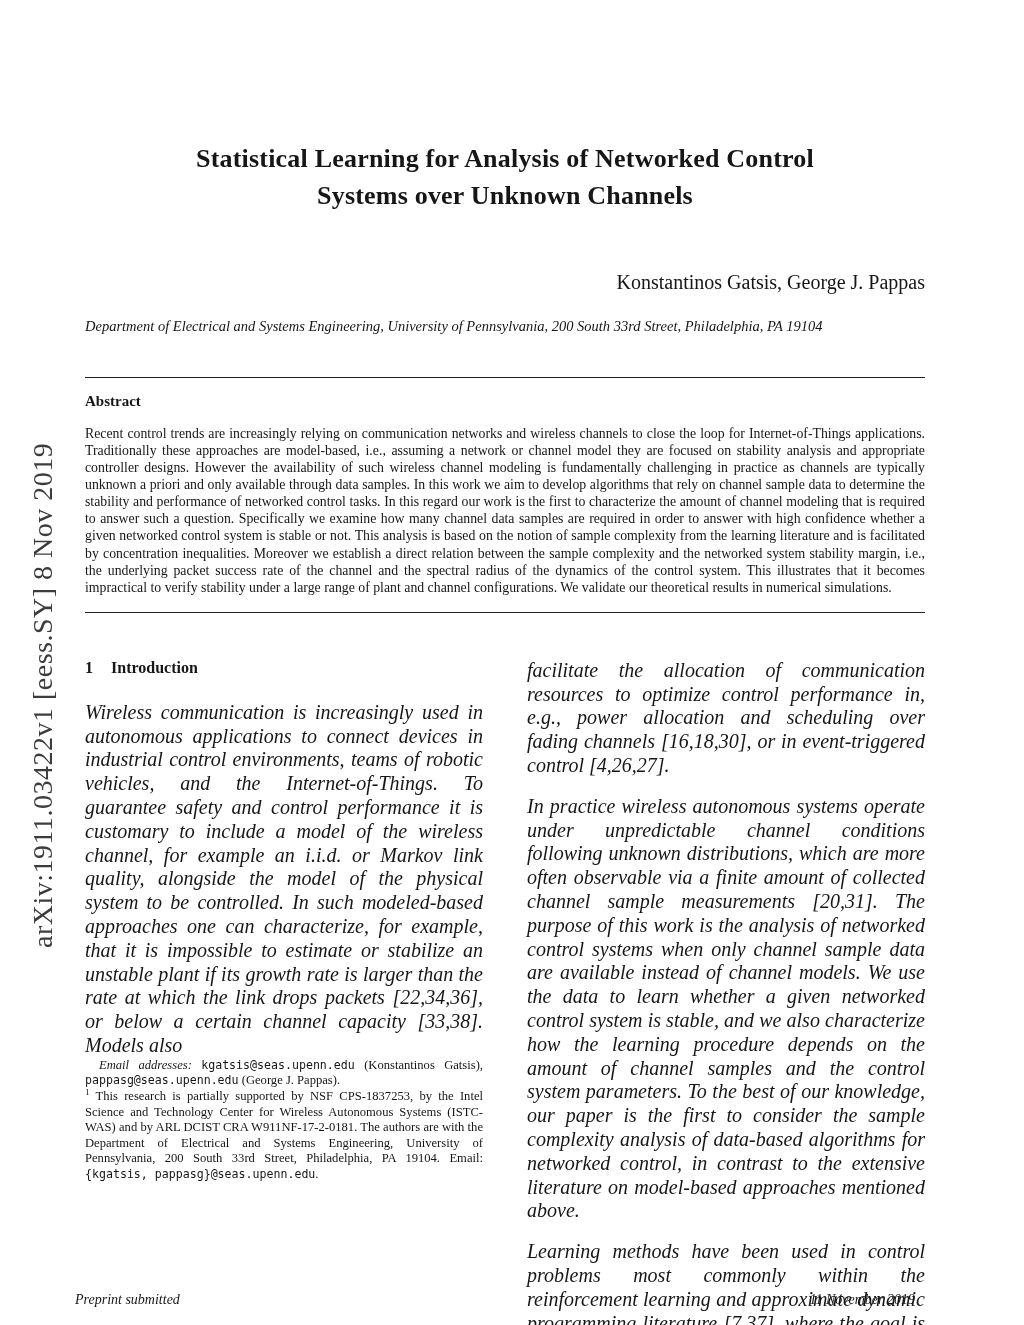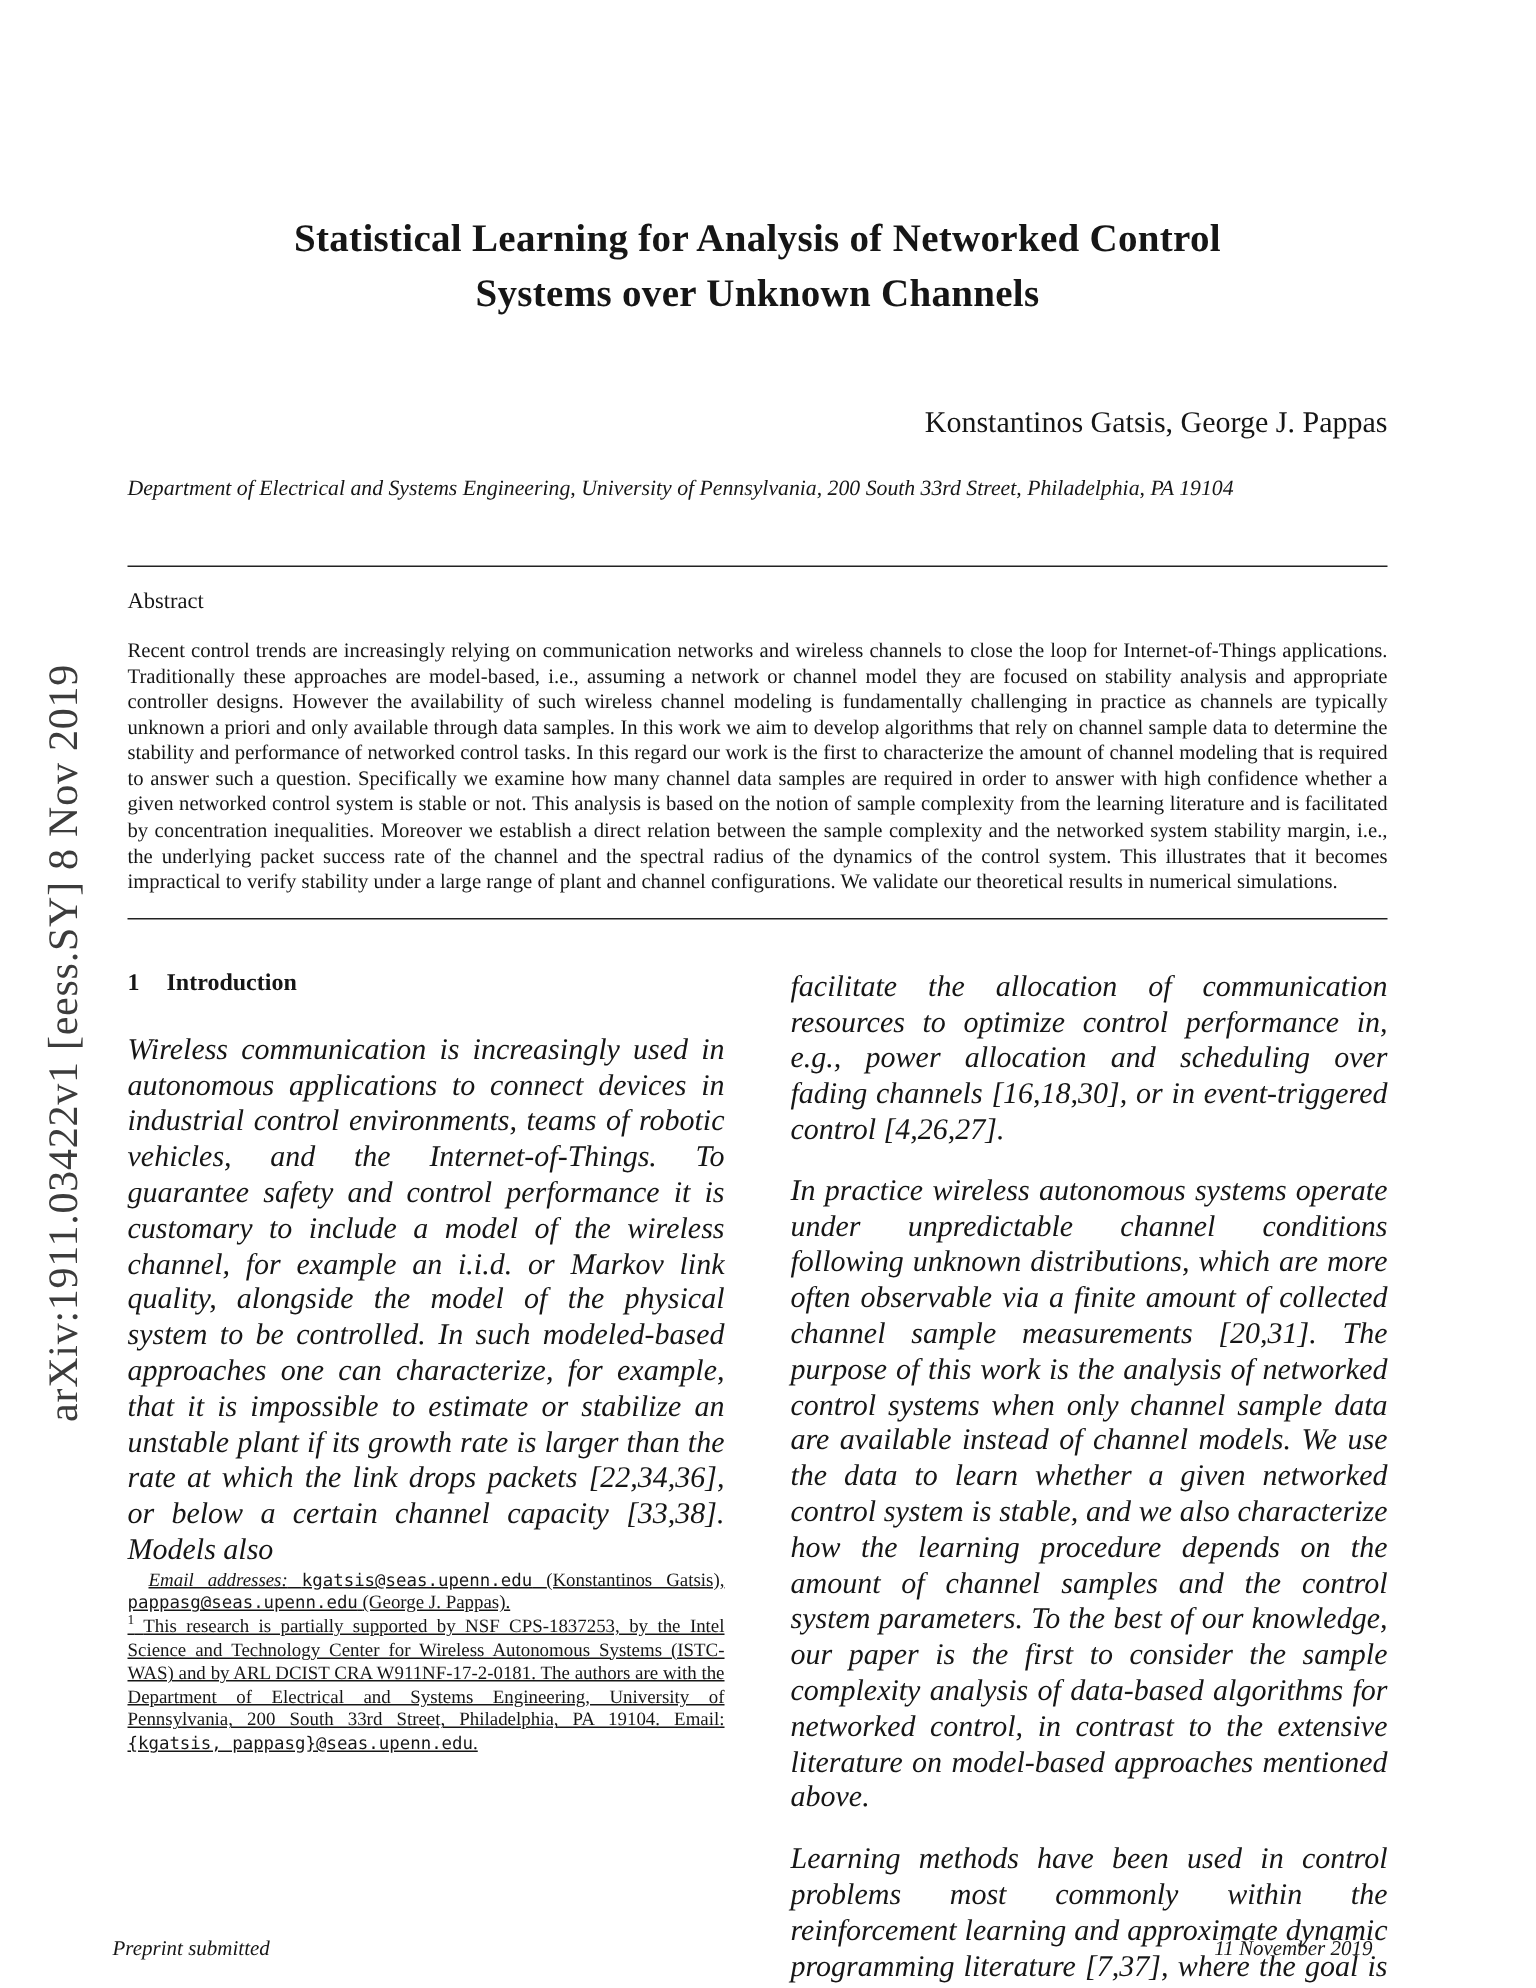--- a/index.html
+++ b/index.html
@@ -49,39 +49,39 @@
   }
   .rule {
     border: none;
     border-top: 1.6px solid #222222;
     height: 0;
   }
   .rule-top { margin-top: 42px; }
   .abstract-heading {
     margin-top: 15px;
     font-size: 15px;
-    font-weight: normal;
+    font-weight: bold;
   }
   .abstract-body {
     margin-top: 15px;
     font-size: 13.8px;
     line-height: 1.24;
     text-align: justify;
   }
   .keywords {
     margin-top: 30px;
     font-size: 13.8px;
     line-height: 1.3;
     text-align: justify;
   }
   .rule-bottom { margin-top: 16px; }
   .columns {
     display: flex;
     gap: 44px;
-    margin-top: 34px;
+    margin-top: 46px;
     height: 478px;
   }
   .col { width: 398px; }
   .col-left {
     display: flex;
     flex-direction: column;
     justify-content: space-between;
   }
   .section-heading {
     font-size: 16px;
@@ -93,21 +93,21 @@
     font-size: 20px;
     line-height: 1.19;
     text-align: justify;
     font-style: italic;
   }
   .col-right .body-para + .body-para { margin-top: 17px; }
   .footnote {
     font-size: 12.6px;
     line-height: 1.24;
   }
-  .footnote p { text-align: justify; text-decoration: underline; }
+  .footnote p { text-align: justify; }
   .footnote .indent { text-indent: 14px; }
   .mono {
     font-family: "DejaVu Sans Mono", monospace;
     font-size: 11.6px;
   }
   .italic { font-style: italic; }
   sup { font-size: 9px; vertical-align: super; line-height: 0; }
   .footer {
     position: absolute;
     left: 75px;

